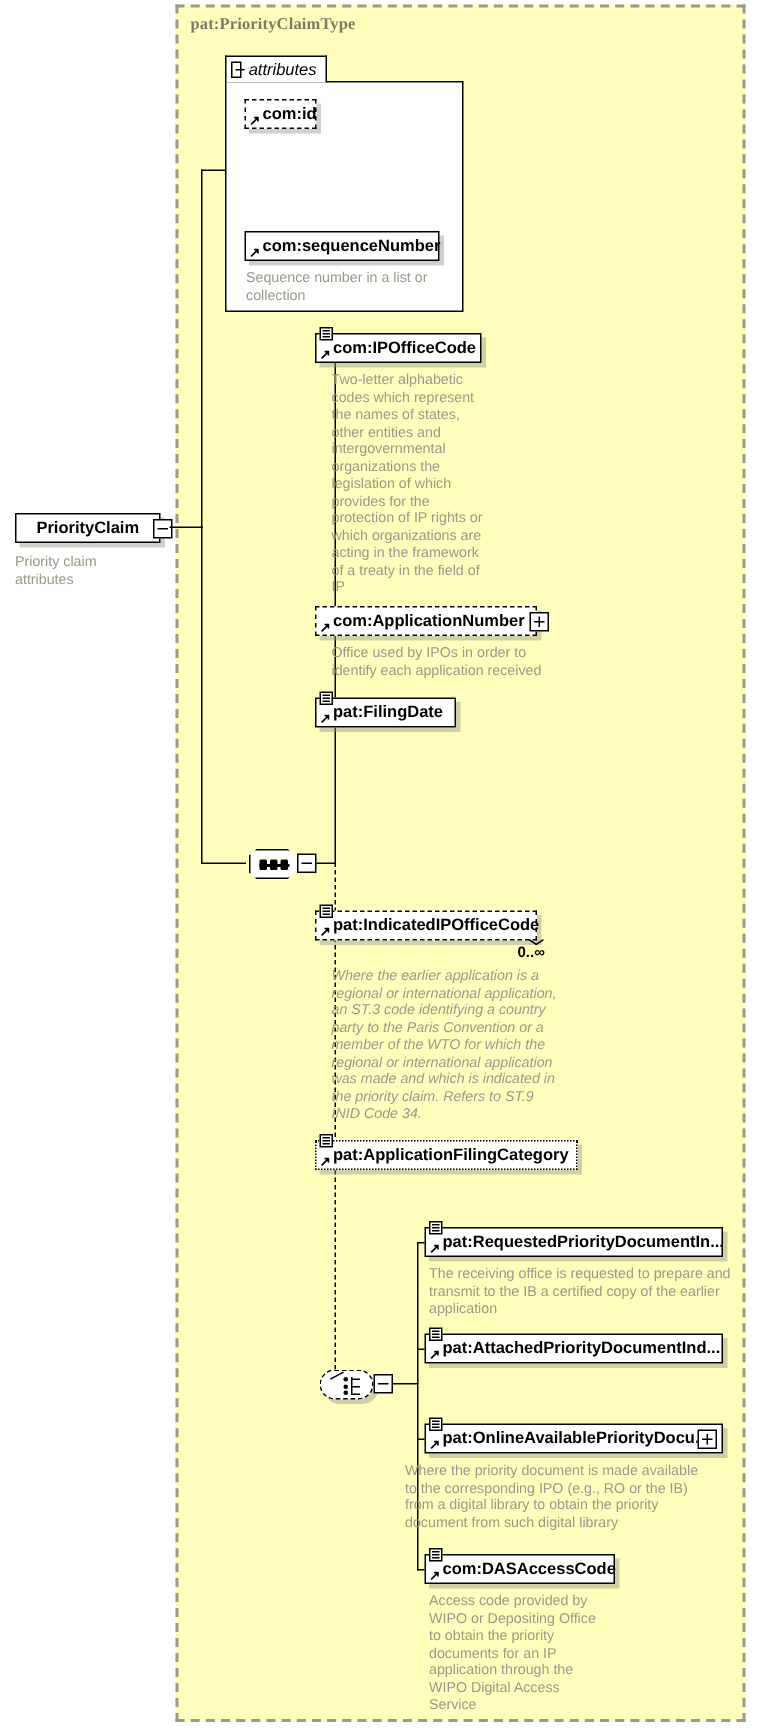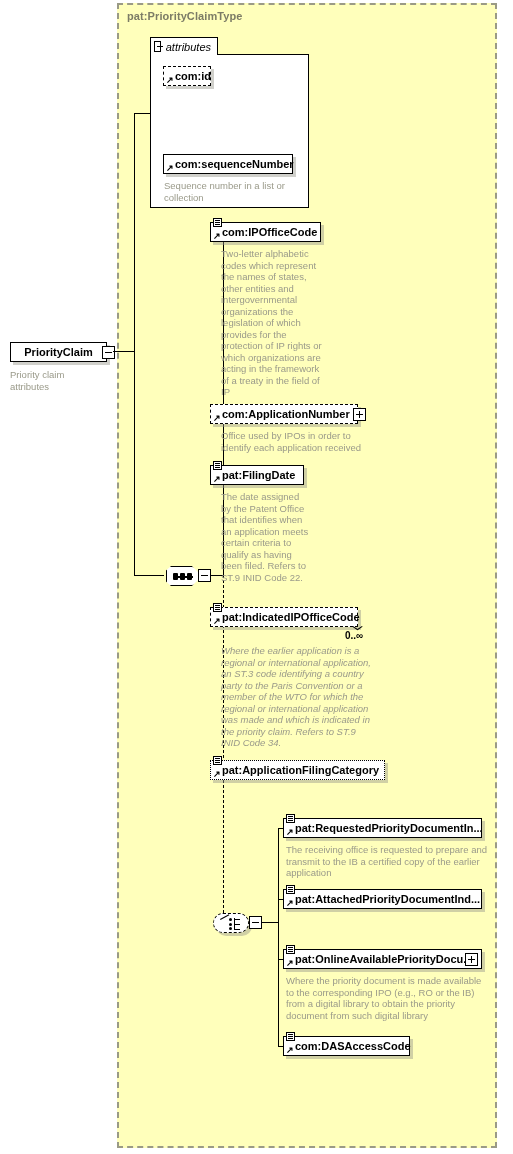--- a/index.html
+++ b/index.html
@@ -32,20 +32,21 @@
   }
   .type-title {
     position: absolute;
     left: 127px;
     top: 10px;
     font-size: 11px;
     font-weight: bold;
     color: #7c7c66;
     letter-spacing: 0.1px;
     white-space: nowrap;
+    font-family: Liberation Serif, serif;
   }
   
   .node {
     position: absolute;
     background: #ffffff;
     box-sizing: border-box;
     height: 20px;
     display: flex;
     align-items: center;
     box-shadow: 3px 3px 0 0 rgba(150,150,140,0.45);
@@ -369,28 +370,20 @@
 
   <div class="node solid" style="left:210px; top:465px; width:94px;">
     <div class="elem-glyph">
         <i></i>
         <i></i>
         <i></i>
       </div>
     <span class="arrow-glyph">↗</span>
     <span class="node-label">pat:FilingDate</span>
   </div>
-  <div class="anno" style="left:221px; top:491px; width:108px;">The date assigned
-by the Patent Office
-that identifies when
-an application meets
-certain criteria to
-qualify as having
-been filed. Refers to
-ST.9 INID Code 22.</div>
 
   <div class="node dashed" style="left:210px; top:607px; width:148px;">
     <div class="elem-glyph">
         <i></i>
         <i></i>
         <i></i>
       </div>
     <span class="arrow-glyph">↗</span>
     <span class="node-label">pat:IndicatedIPOfficeCode</span>
   </div>
@@ -468,28 +461,35 @@
         <i></i>
         <i></i>
       </div>
     <span class="arrow-glyph">↗</span>
     <span class="node-label">pat:OnlineAvailablePriorityDocu...</span>
     <div class="expander inside">
       <b class="h"></b>
         <b class="v"></b>
     </div>
   </div>
-  <div class="anno" style="left:286px; top:975px; width:205px;">Where the priority document is made available
+  <div class="anno" style="left:270px; top:975px; width:205px;">Where the priority document is made available
 to the corresponding IPO (e.g., RO or the IB)
 from a digital library to obtain the priority
 document from such digital library</div>
 
   <div class="node solid" style="left:283px; top:1036px; width:127px;">
     <div class="elem-glyph">
         <i></i>
         <i></i>
         <i></i>
       </div>
     <span class="arrow-glyph">↗</span>
     <span class="node-label">com:DASAccessCode</span>
   </div>
+  <div class="anno" style="left:286px; top:1062px; width:120px;">Access code provided by
+WIPO or Depositing Office
+to obtain the priority
+documents for an IP
+application through the
+WIPO Digital Access
+Service</div>
 
 </div>
 
 </body></html>

